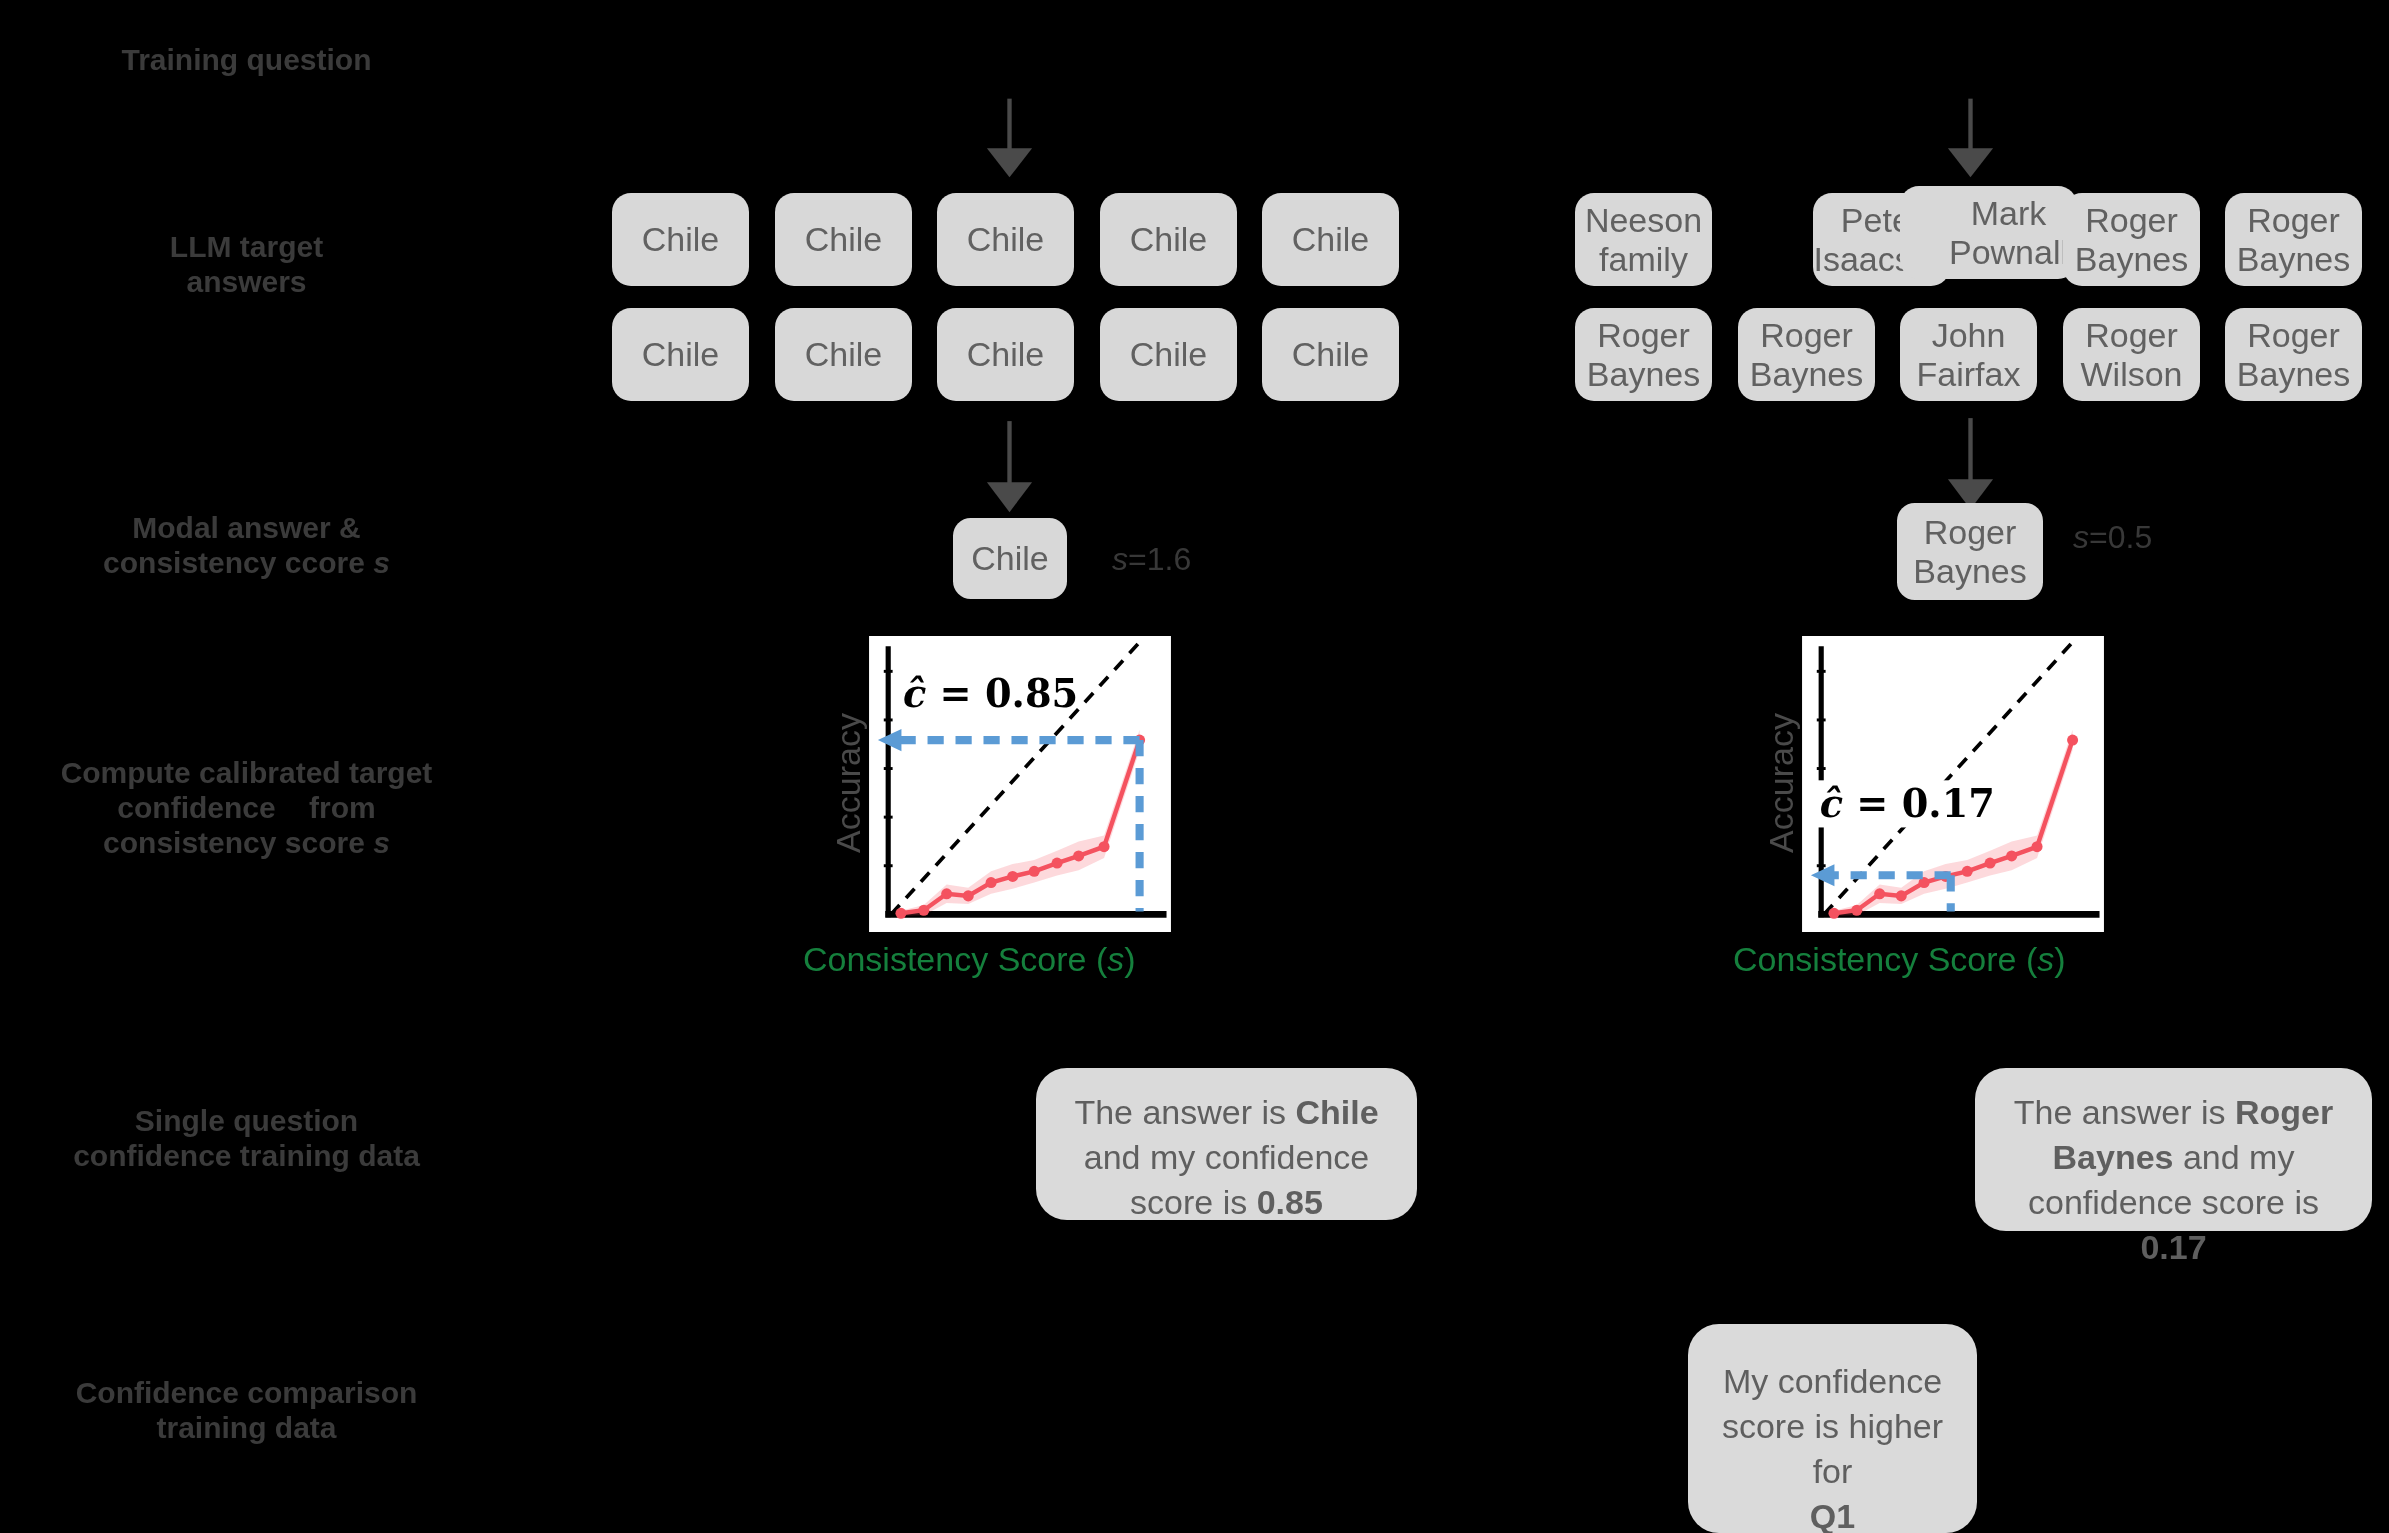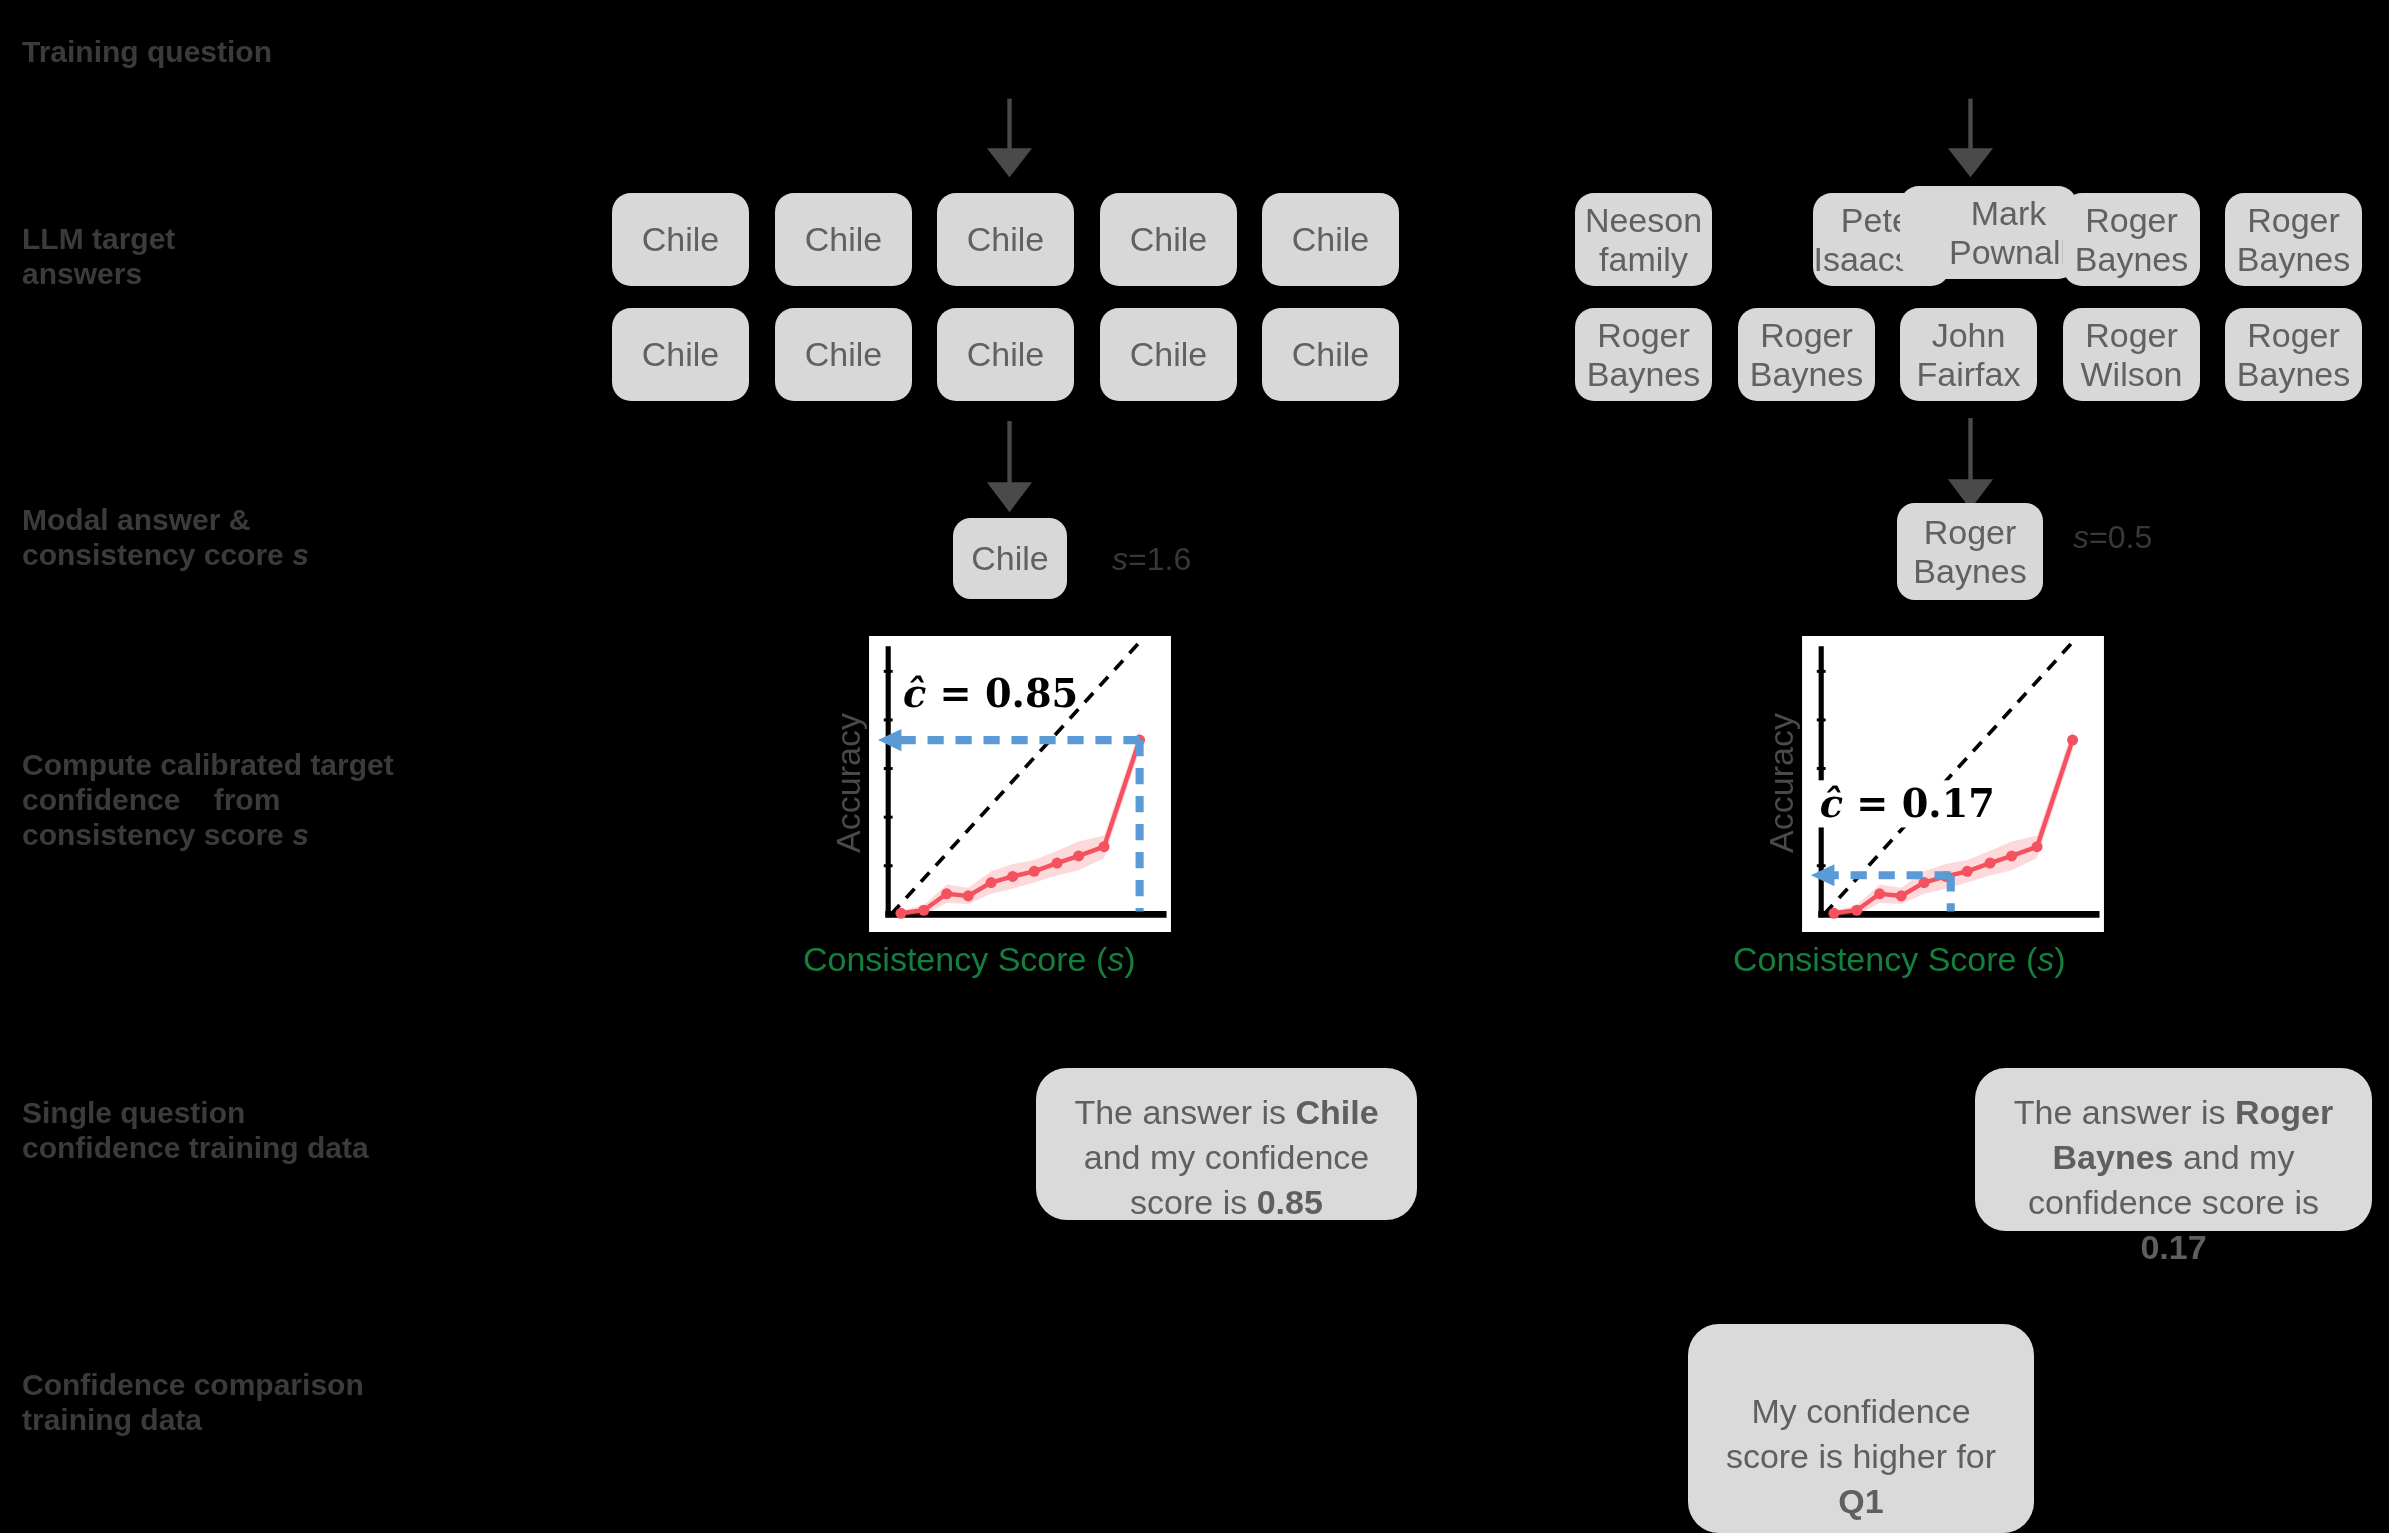--- a/index.html
+++ b/index.html
@@ -1,19 +1,19 @@
 <!DOCTYPE html>
 <html style="font-size:11.8px"><head>
 <meta charset="utf-8">
 <style>
   html,body{margin:0;padding:0;background:#000;}
   #stage{position:relative;width:2389px;height:1533px;background:#000;overflow:hidden;
          font-family:"Liberation Sans",sans-serif;}
-  .heading{position:absolute;left:22px;width:449px;text-align:left;
-           font-weight:bold;font-size:30px;line-height:1.17;color:#3b3b3b;}
+  .heading{position:absolute;left:22px;width:449px;text-align:center;
+           font-weight:bold;font-size:30px;line-height:1.17;color:#3b3b3b;margin-top:8px;}
   .heading .ln{white-space:pre;}
   .sample-box{position:absolute;width:137px;height:93px;background:#d8d8d8;border-radius:19px;
               display:flex;align-items:center;justify-content:center;text-align:center;
               font-size:34px;line-height:1.12;color:#616161;white-space:pre-line;}
   .modal-box{position:absolute;background:#d8d8d8;border-radius:17.7px;display:flex;align-items:center;
              justify-content:center;text-align:center;font-size:34px;line-height:1.12;
              color:#616161;white-space:pre-line;}
   .score-label{position:absolute;font-size:32px;color:#383838;}
   .score-label .it{font-style:italic;}
   .gray-arrow{position:absolute;}
@@ -180,20 +180,20 @@
   <div class="bubble" style="left:1036px;top:1068px;width:381px;height:152px">
       <div class="ln"><span>The answer is </span><span class="b">Chile</span></div>
       <div class="ln"><span>and my confidence</span></div>
       <div class="ln"><span>score is </span><span class="b">0.85</span></div>
     </div>
   <div class="bubble" style="left:1975px;top:1068px;width:397px;height:163px">
       <div class="ln"><span>The answer is </span><span class="b">Roger</span></div>
       <div class="ln"><span class="b">Baynes</span><span> and my</span></div>
       <div class="ln"><span>confidence score is </span><span class="b">0.17</span></div>
     </div>
-  <div class="bubble" style="left:1688px;top:1324px;width:346px;height:209px;padding-top:65px">
+  <div class="bubble" style="left:1688px;top:1324px;width:289px;height:209px;padding-top:35px">
       <div class="ln"><span>My confidence</span></div>
       <div class="ln"><span>score is higher for</span></div>
       <div class="ln"><span class="b">Q1</span></div>
     </div>
 
 </div>
 
 
 </body></html>

